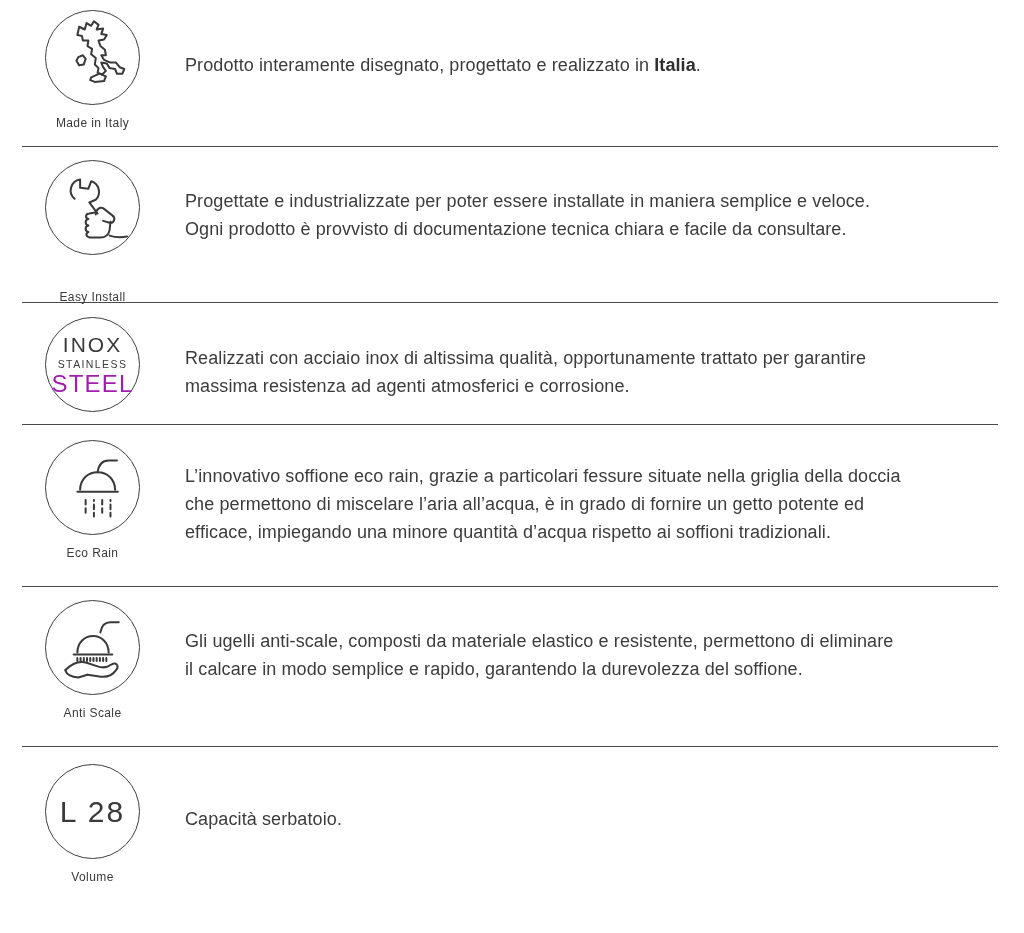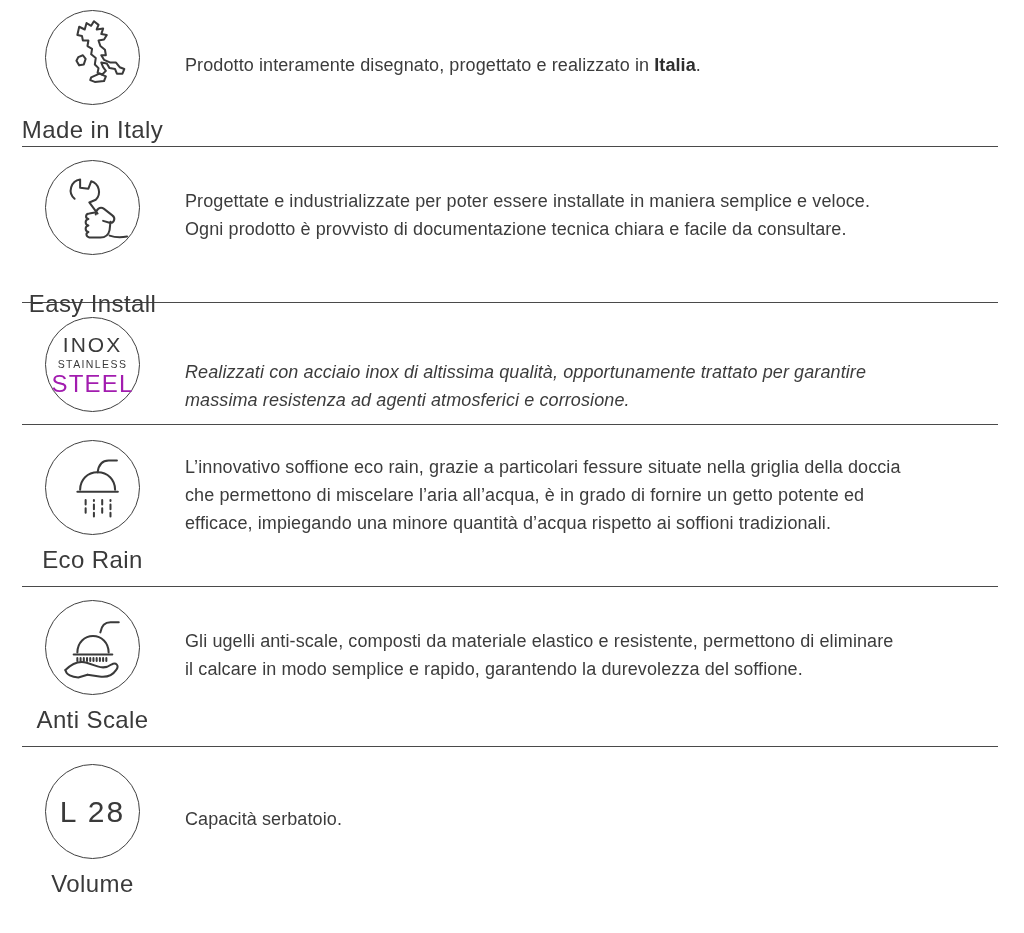--- a/index.html
+++ b/index.html
@@ -20,38 +20,38 @@
     width: 95px; height: 95px;
     border: 1.6px solid #3f3f3f; border-radius: 50%;
     background: #fff;
     display: flex; flex-direction: column;
     align-items: center; justify-content: center;
     flex: 0 0 auto;
   }
   .circle svg { width: 92px; height: 92px; display: block; }
   .icon-label {
     margin-top: 11px;
-    font-size: 24px; letter-spacing: 0.4px; color: #3a3a3a;
+    font-size: 12px; letter-spacing: 0.4px; color: #3a3a3a;
     white-space: nowrap;
   }
   .text-col {
     flex: 1 1 auto;
     font-size: 18px; line-height: 28px; letter-spacing: 0.1px;
     white-space: pre; color: #3c3c3c;
   }
   .text-col b { font-weight: 700; color: #2f2f2f; }
   .divider {
     height: 0; border-top: 1px solid #4a4a4a;
     margin-left: 22px; width: 976px;
   }
   
   .r1 { height: 146px; } .r1 .icon-col { padding-top: 10px; } .r1 .text-col { margin-top: 51px; }
   .r2 { height: 155px; } .r2 .icon-col { padding-top: 13px; gap: 24px; } .r2 .text-col { margin-top: 40px; }
-  .r3 { height: 121px; } .r3 .icon-col { padding-top: 14px; text-align: right; } .r3 .text-col { margin-top: 55px; font-style: italic; }
-  .r4 { height: 161px; } .r4 .icon-col { padding-top: 15px; } .r4 .text-col { margin-top: 28px; }
+  .r3 { height: 121px; } .r3 .icon-col { padding-top: 14px; text-align: right; } .r3 .text-col { margin-top: 41px; }
+  .r4 { height: 161px; } .r4 .icon-col { padding-top: 15px; } .r4 .text-col { margin-top: 37px; }
   .r5 { height: 159px; } .r5 .icon-col { padding-top: 13px; } .r5 .text-col { margin-top: 40px; }
   .r6 { height: 186px; } .r6 .icon-col { padding-top: 17px; } .r6 .text-col { margin-top: 58px; }
   
   .inox-line1 { font-size: 21px; letter-spacing: 2px;   line-height: 24px; color: #3a3a3a; }
   .inox-line2 { font-size: 10.5px; letter-spacing: 1.4px; line-height: 14px; color: #3a3a3a; }
   .inox-line3 { font-size: 24px; letter-spacing: 1.2px; line-height: 26px; color: #a21caf; }
   .volume-value { font-size: 30px; letter-spacing: 2px; color: #3a3a3a; }
   
   .stroke-ico path, .stroke-ico line {
     fill: none; stroke: #3a3a3a; stroke-width: 2.2;

